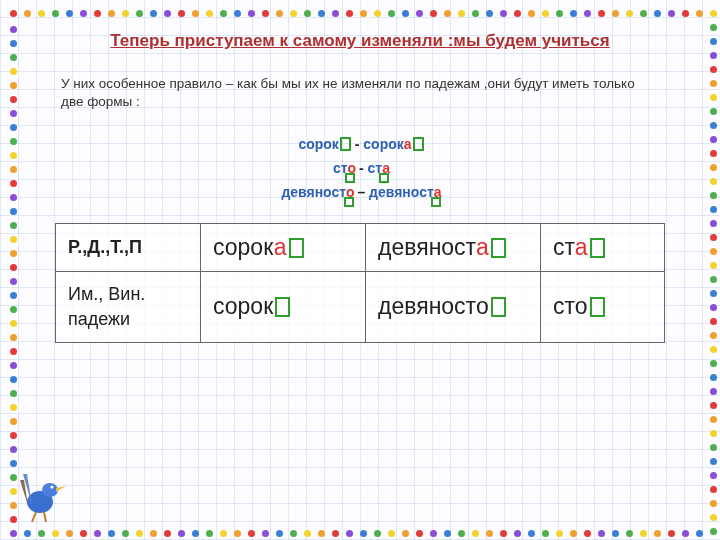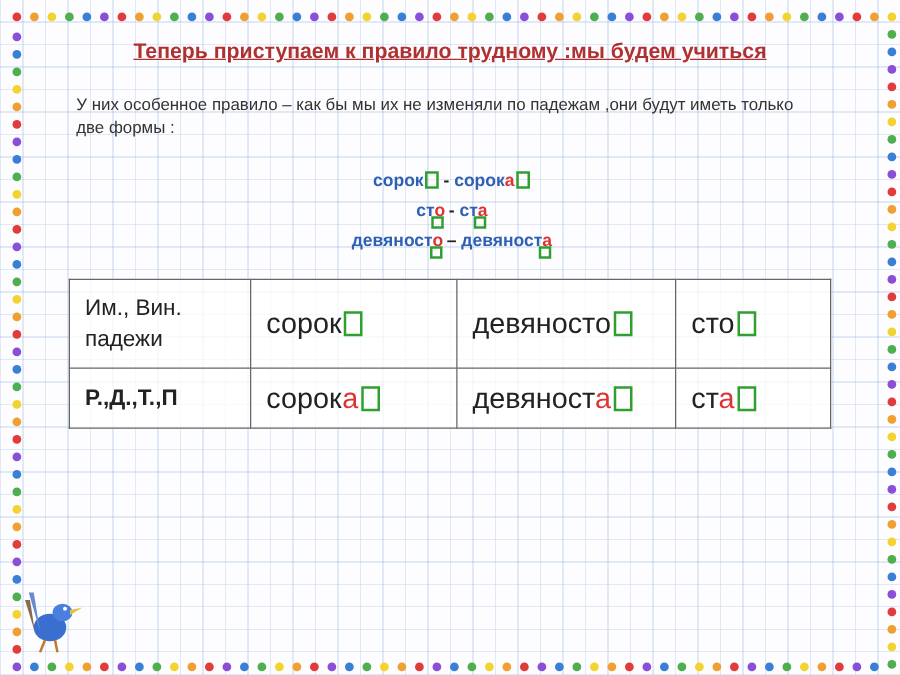--- a/index.html
+++ b/index.html
@@ -269,21 +269,21 @@
     <div class="dot" style="left: 0px; top: 86px; background: rgb(226, 59, 59);"></div>
     <div class="dot" style="left: 0px; top: 72px; background: rgb(240, 160, 48);"></div>
     <div class="dot" style="left: 0px; top: 58px; background: rgb(243, 211, 48);"></div>
     <div class="dot" style="left: 0px; top: 44px; background: rgb(79, 174, 79);"></div>
     <div class="dot" style="left: 0px; top: 30px; background: rgb(58, 127, 214);"></div>
     <div class="dot" style="left: 0px; top: 16px; background: rgb(138, 79, 214);"></div>
   </div>
 
 <div class="content">
   <div class="title">
-    <span>Теперь приступаем к правило трудному :мы будем учиться</span><br>
+    <span>Теперь приступаем к самому изменяли :мы будем учиться</span><br>
   </div>
 
 
   <div class="rule">У них особенное правило – как бы мы их не изменяли по падежам ,они будут иметь только две формы :</div>
 
   <div class="forms">
     <div class="row">
       <span class="blue">сорок</span><span class="box"></span>
       <span class="black">  -   </span>
       <span class="blue">сорок</span><span class="red">а</span><span class="box"></span>
@@ -296,35 +296,35 @@
     <div class="row">
       <span class="blue">девяност</span><span class="red">о</span><span class="box-below"></span>
       <span class="black"> – </span>
       <span class="blue">девяност</span><span class="red">а</span><span class="box-below"></span>
     </div>
   </div>
 
   <table class="decl">
     <tbody>
         <tr>
+      <td>
+            <div class="case-label strong">Р.,Д.,Т.,П</div>
+          </td>
+      <td><span class="word"><span>сорок</span><span class="end-a">а</span></span><span class="tbox"></span></td>
+      <td><span class="word"><span>девяност</span><span class="end-a">а</span></span><span class="tbox"></span></td>
+      <td><span class="word"><span>ст</span><span class="end-a">а</span></span><span class="tbox"></span></td>
+    </tr>
+    <tr>
       <td style="width:145px">
         <div class="case-label">Им., Вин.</div>
         <div class="case-label">падежи</div>
       </td>
       <td style="width:165px"><span class="word"><span>сорок</span><span class="end-o"></span></span><span class="tbox"></span></td>
       <td style="width:175px"><span class="word"><span>девяност</span><span class="end-o">о</span></span><span class="tbox"></span></td>
       <td><span class="word"><span>ст</span><span class="end-o">о</span></span><span class="tbox"></span></td>
-    </tr>
-    <tr>
-      <td>
-            <div class="case-label strong">Р.,Д.,Т.,П</div>
-          </td>
-      <td><span class="word"><span>сорок</span><span class="end-a">а</span></span><span class="tbox"></span></td>
-      <td><span class="word"><span>девяност</span><span class="end-a">а</span></span><span class="tbox"></span></td>
-      <td><span class="word"><span>ст</span><span class="end-a">а</span></span><span class="tbox"></span></td>
     </tr>
   </tbody>
     </table>
 </div>
 
 <svg class="bird" viewBox="0 0 50 60">
   <ellipse cx="22" cy="40" rx="13" ry="11" fill="#3a6fd0"></ellipse>
   <ellipse cx="32" cy="28" rx="8" ry="7" fill="#4a7fe0"></ellipse>
   <polygon points="38,26 48,24 38,30" fill="#e8c040"></polygon>
   <circle cx="34" cy="25" r="1.6" fill="#fff"></circle>

